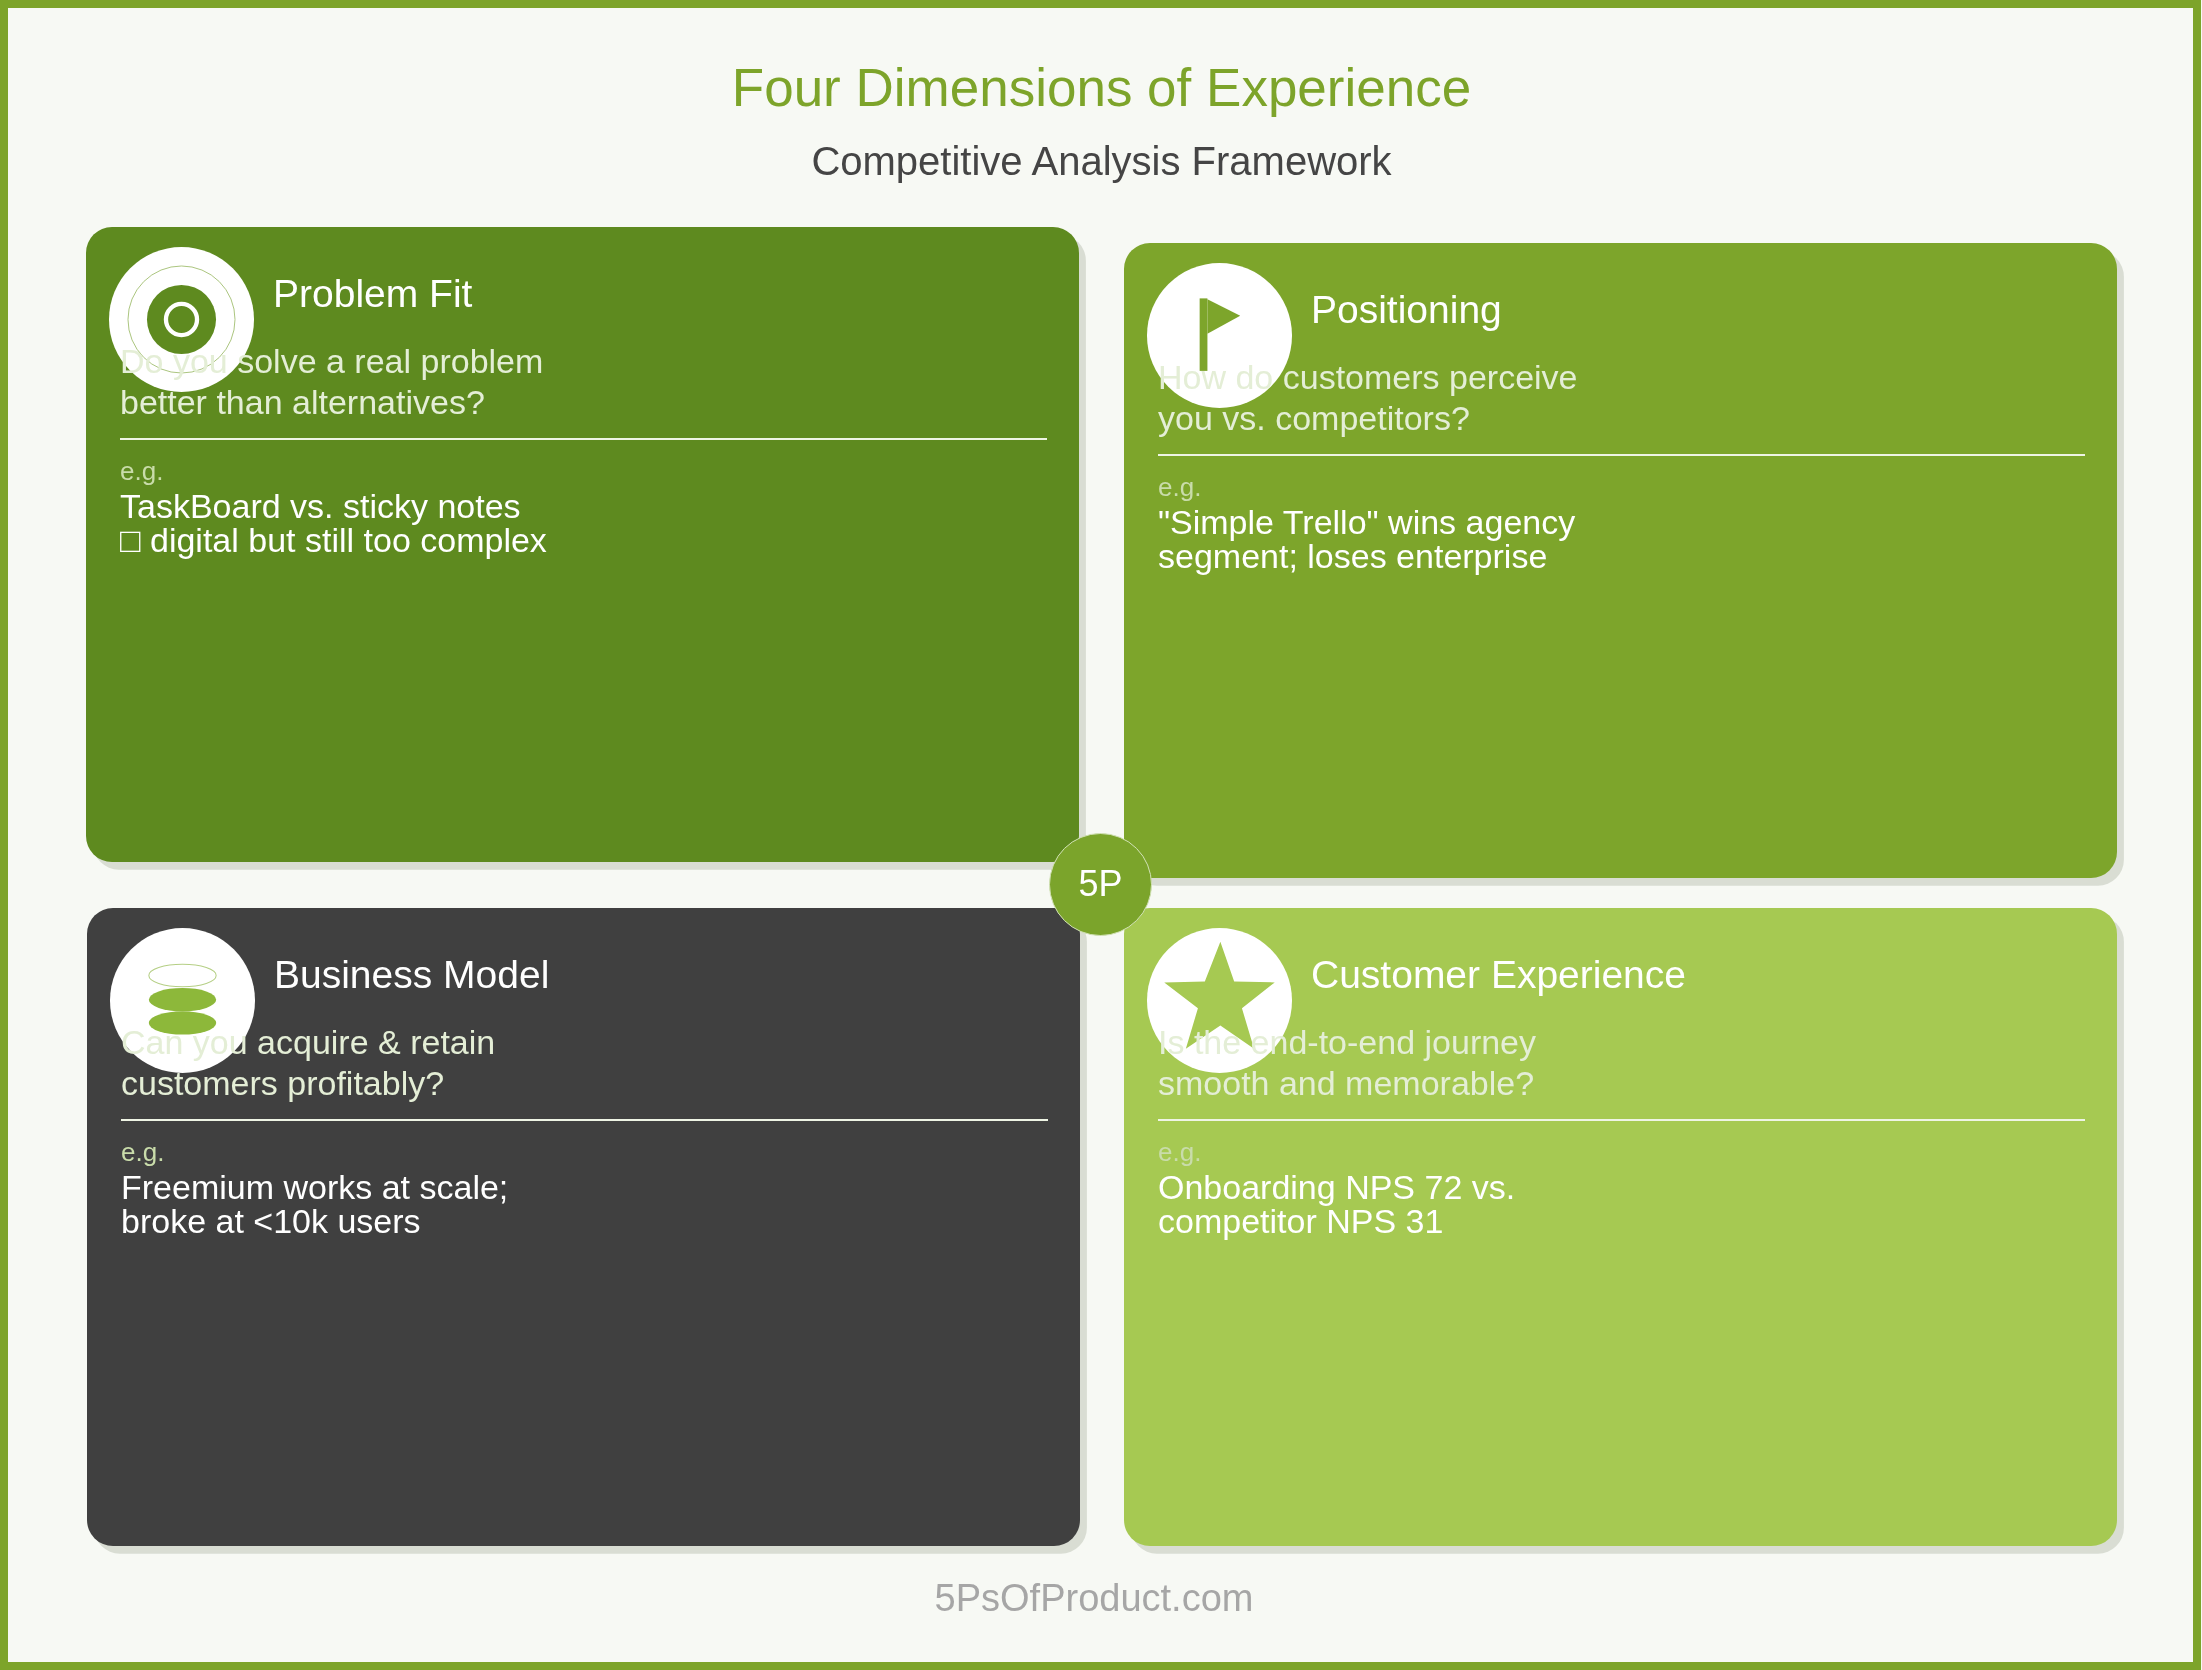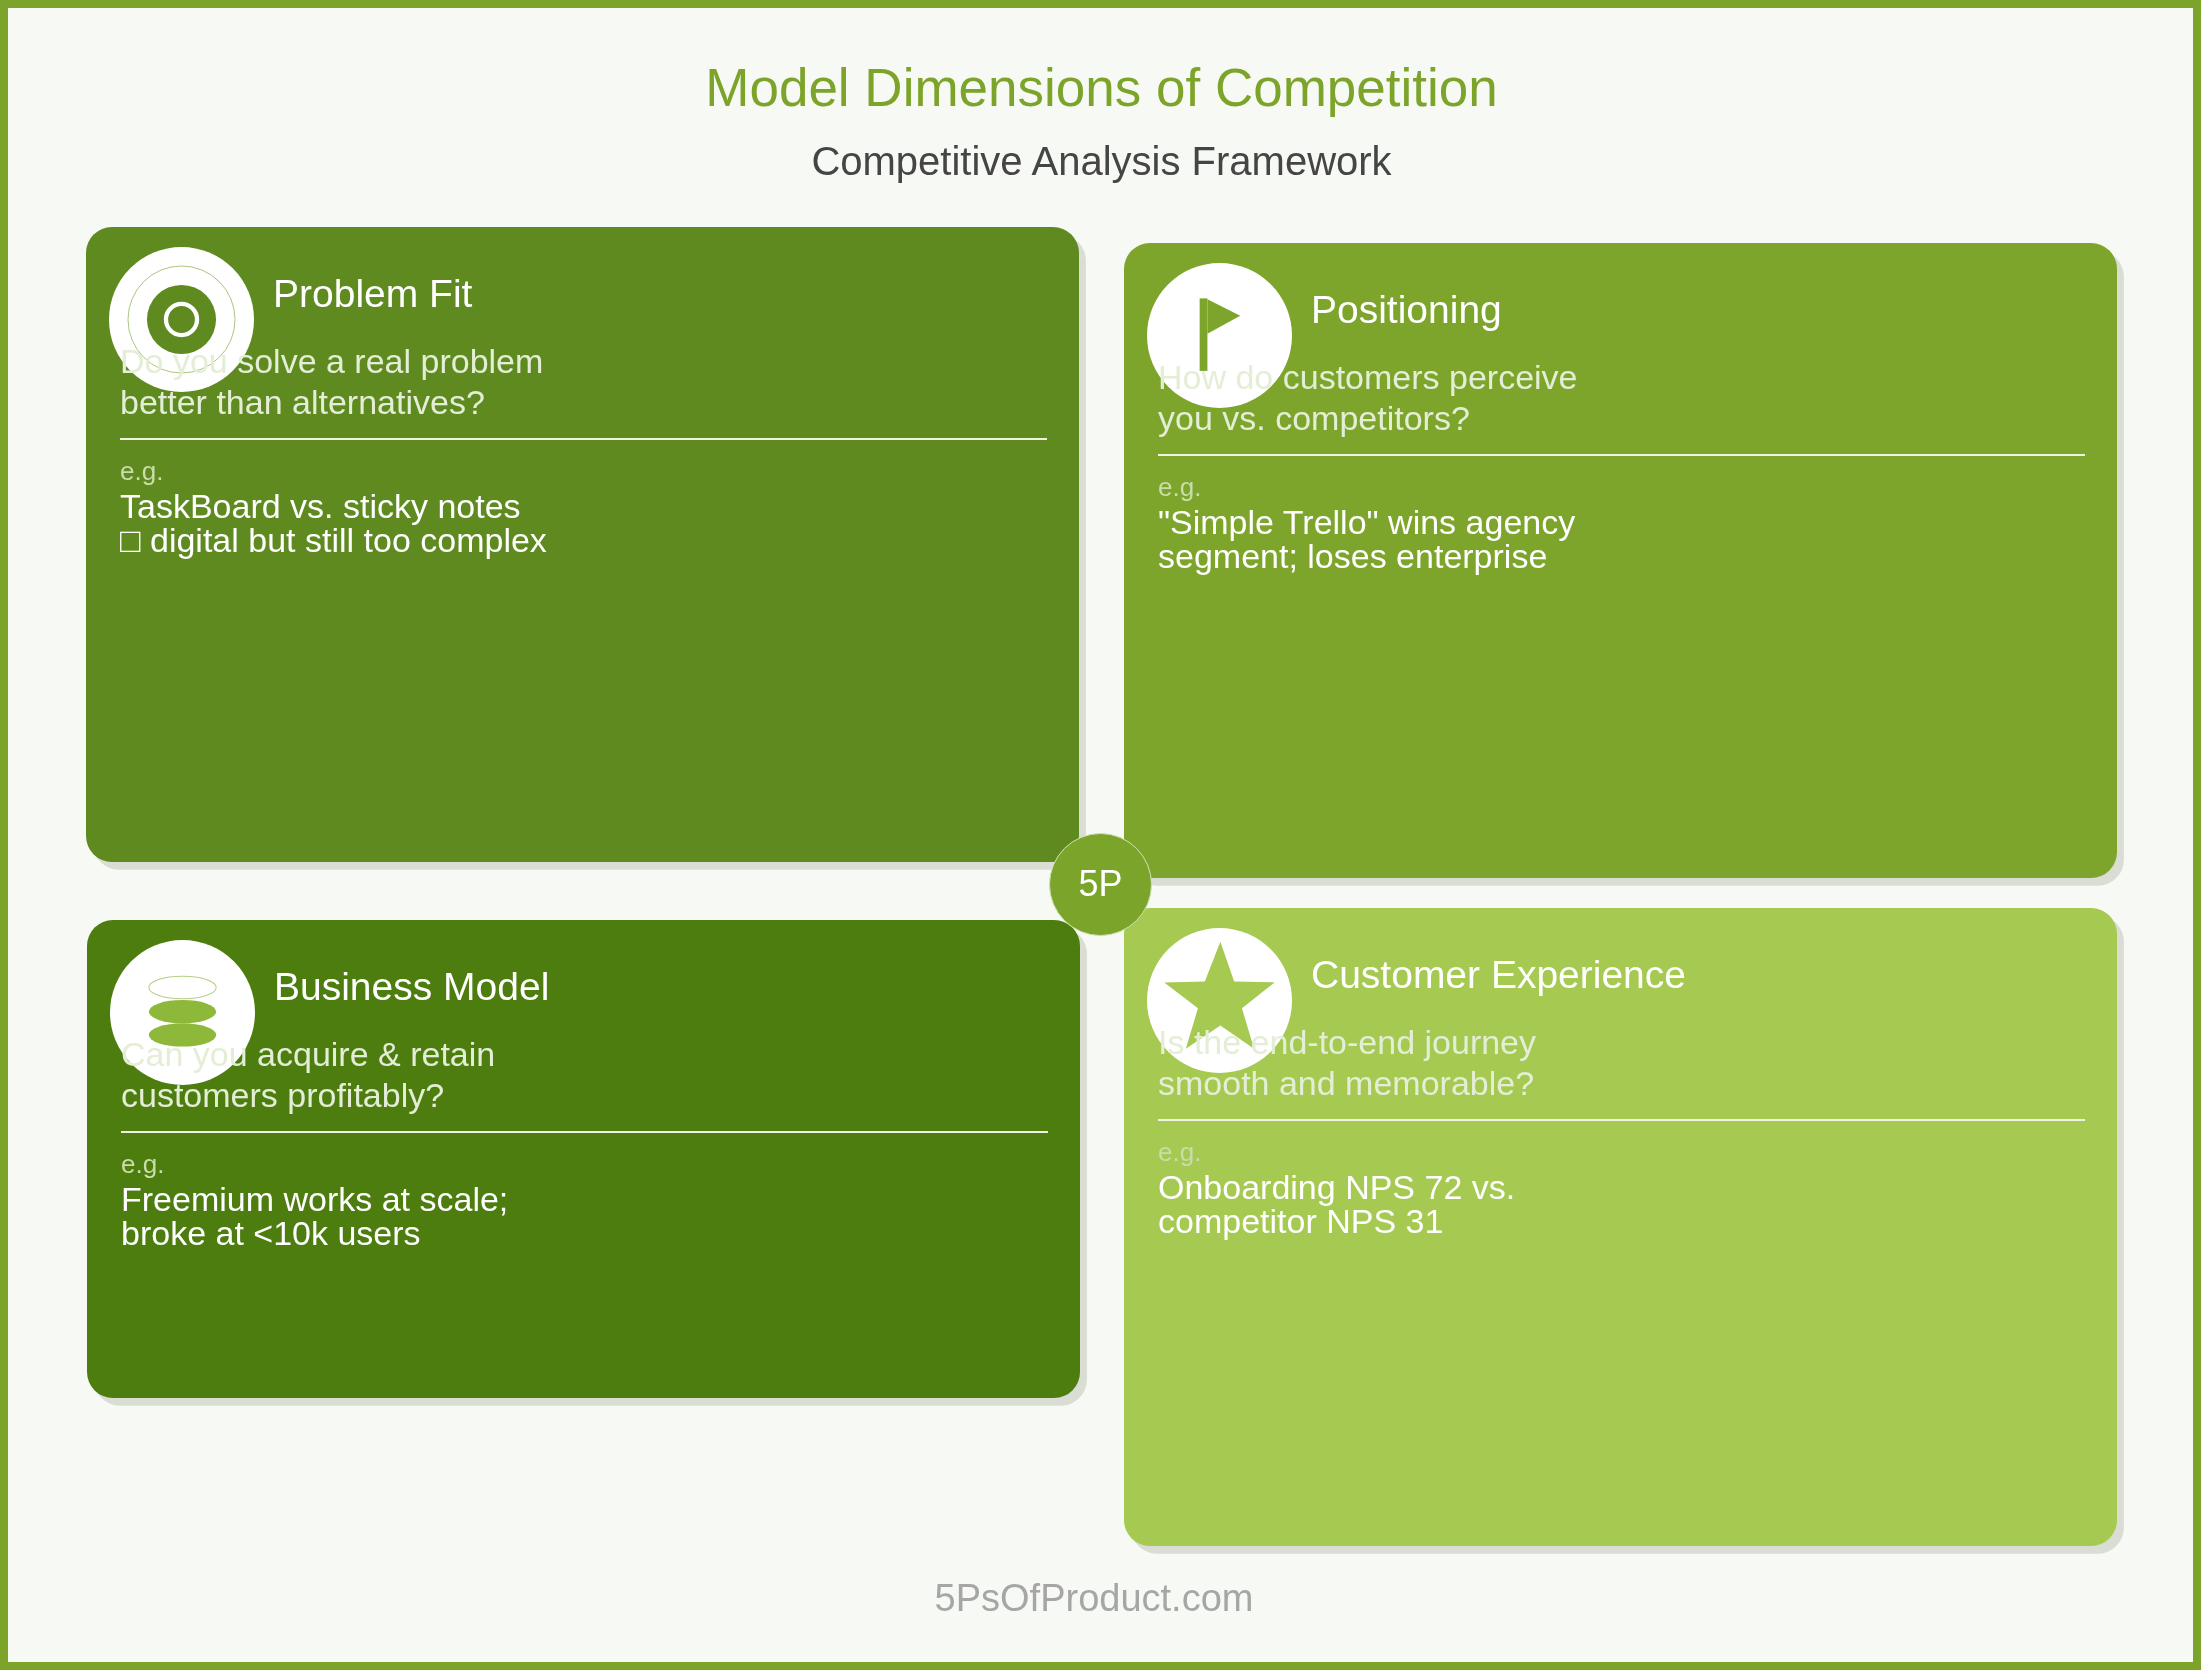--- a/index.html
+++ b/index.html
@@ -12,31 +12,31 @@
   .card .icon svg { width: 145px; height: 145px; display: block; }
   .card .ctitle { position: absolute; left: 187px; top: 44px; font-size: 39px; line-height: 45px; color: #ffffff; white-space: nowrap; }
   .card .question { position: absolute; left: 34px; top: 114px; width: 774px; font-size: 34px; line-height: 41px; color: #e4eed6; }
   .card .question div { white-space: nowrap; }
   .card .divider { position: absolute; left: 34px; top: 211px; width: 927px; height: 1.7px; background: #eef4e4; }
   .card .eg { position: absolute; left: 34px; top: 227px; font-size: 26px; line-height: 34px; color: #c9dcaa; }
   .card .example { position: absolute; left: 34px; top: 262px; font-size: 34px; line-height: 34px; color: #ffffff; }
   .card .example div { white-space: nowrap; }
   #card-tl { left: 86px; top: 227px; background: #5e8a1f; }
   #card-tr { left: 1124px; top: 227px; background: #7da52b; margin-top: 16px; }
-  #card-bl { left: 87px; top: 908px; height: 478px; background: #4d7c0f; margin-top: 12px; }
+  #card-bl { left: 87px; top: 908px; height: 638px; background: #404040; }
   #card-br { left: 1124px; top: 908px; height: 638px; background: #a6c952; }
   .hub { position: absolute; left: 1049px; top: 833px; width: 103px; height: 103px; border-radius: 50%; background: #7ba42b; border: 1.7px solid #d2e2b6; box-sizing: border-box; color: #ffffff; font-size: 36px; line-height: 100px; text-align: center; }
   .footer { position: absolute; left: 0; width: 2188px; top: 1576px; text-align: center; font-size: 38px; line-height: 45px; color: #a6a6a6; white-space: nowrap; }
 </style>
 </head>
 <body>
 
 <div class="frame"></div>
 
-<div class="title">Model Dimensions of Competition</div>
+<div class="title">Four Dimensions of Experience</div>
 <div class="subtitle">Competitive Analysis Framework</div>
 
 <div class="card" id="card-tl">
   <div class="icon">
     <svg viewBox="0 0 168 168">
       <circle cx="84" cy="84" r="84" fill="#ffffff"></circle>
       <circle cx="84" cy="84" r="62" fill="none" stroke="#9dbb6a" stroke-width="1"></circle>
       <circle cx="84" cy="84" r="40" fill="#5e8a1f"></circle>
       <circle cx="84" cy="84" r="18" fill="none" stroke="#ffffff" stroke-width="5"></circle>
     </svg>

